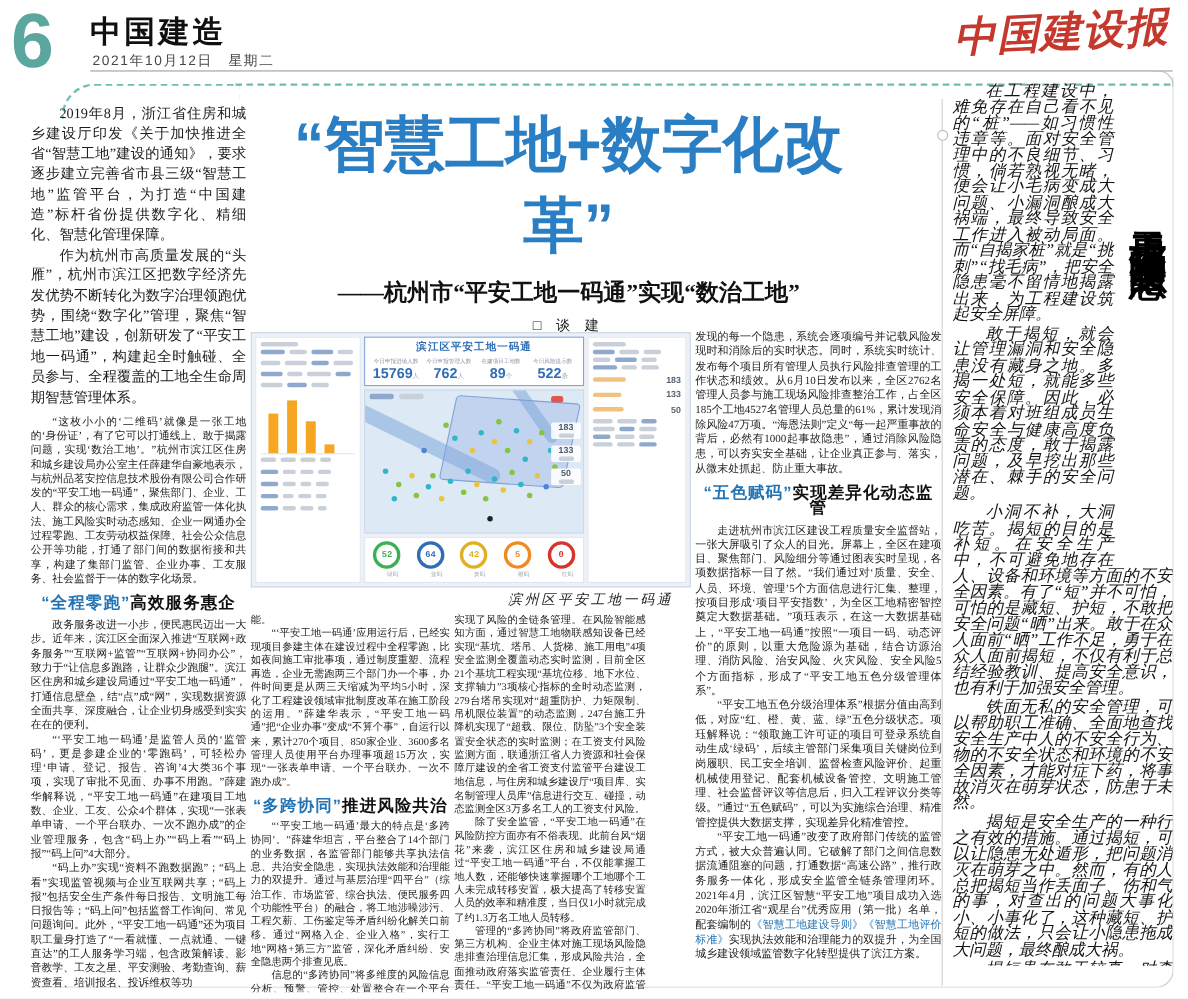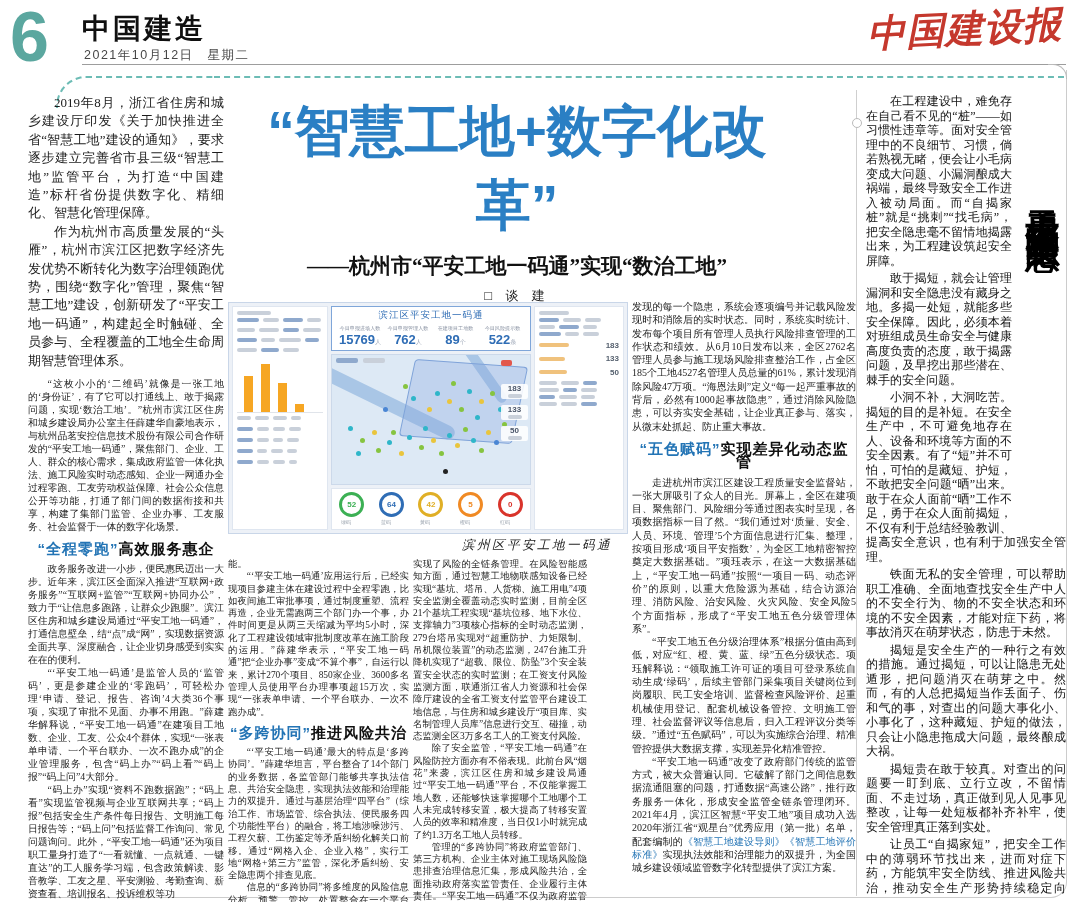--- a/index.html
+++ b/index.html
@@ -62,52 +62,52 @@
   .d-center{flex:1;display:flex;flex-direction:column;gap:3px;min-width:0;}
   .d-right{width:90px;padding:4px;}
   .skel{background:#c9d0da;height:4px;border-radius:2px;display:block;}
   .skel.b{background:#8fa9cd;}
   .skel.o{background:#f0c27d;}
   .skel-row{display:flex;gap:4px;margin:3px 0;align-items:center;}
   .bars{height:52px;display:flex;align-items:flex-end;gap:8px;padding:0 7px;
         border-bottom:1px solid #e0e4ea;margin-top:5px;}
   .bar{width:9px;}
   .d-head{background:#fff;border:1px solid #7fa6d9;padding:2px 4px 3px;}
-  .d-title{text-align:center;color:#2f6db5;font-weight:normal;font-size:9.5px;letter-spacing:1px;}
+  .d-title{text-align:center;color:#2f6db5;font-weight:bold;font-size:9.5px;letter-spacing:1px;}
   .d-stats{display:flex;margin-top:2px;}
   .d-stat{flex:1;text-align:center;}
   .d-stat .lab{font-size:6px;color:#8a93a3;white-space:nowrap;transform:scale(.85);}
   .d-stat .val{font-size:13px;font-weight:bold;color:#2f6db5;line-height:1.1;}
   .d-stat .unit{font-size:6px;color:#98a2b3;font-weight:normal;}
   .d-map{flex:1;position:relative;background:#dde9f5;border:1px solid #ccd9ea;overflow:hidden;}
   .river{position:absolute;background:#a9c6e6;border-radius:12px;}
   .poly{position:absolute;left:38%;top:6%;width:56%;height:58%;background:rgba(128,162,222,.30);
         border:1px solid #7fa3d9;transform:skew(-12deg,4deg);border-radius:4px;}
   .dot{position:absolute;width:5px;height:5px;border-radius:50%;}
   .badge-red{position:absolute;right:9%;top:4%;width:11px;height:6px;background:#e2574c;border-radius:2px;}
   .map-tabs{position:absolute;left:4px;top:3px;display:flex;gap:5px;z-index:3;}
   .map-stats{position:absolute;right:2px;top:22%;width:27px;display:flex;flex-direction:column;gap:6px;z-index:3;}
   .map-stat{background:rgba(255,255,255,.88);border-radius:2px;padding:1px 2px;text-align:center;}
   .map-stat .v{font-size:8px;font-weight:bold;color:#4a5568;line-height:1;}
   .d-gauges{height:40px;display:flex;align-items:center;justify-content:space-around;
             background:#fff;border:1px solid #dfe6f0;}
-  .gauge{text-align:left;}
+  .gauge{text-align:right;font-family:Liberation Mono, monospace;}
   .ring{width:19px;height:19px;border-radius:50%;border:3px solid;margin:0 auto;display:flex;
         align-items:center;justify-content:center;font-size:8px;font-weight:bold;}
   .glab{font-size:6px;color:#9aa3ae;margin-top:1px;transform:scale(.85);}
   .trow{display:flex;gap:4px;margin:3.5px 0;}
   .r-stat{display:flex;justify-content:space-between;align-items:center;margin:4.5px 0;}
   .r-stat .v{font-size:8px;font-weight:bold;color:#55606e;}
 
   #figure-caption{left:240px;top:537px;width:372px;text-align:right;font-style:italic;
                   font-size:12.5px;color:#222;letter-spacing:2.5px;}
 
   
-  #right-article{left:866px;top:94px;width:200px;height:802px;
-                 font-size:12px;line-height:14.5px;text-align:justify;color:#121212;overflow:hidden;}
+  #right-article{left:866px;top:76px;width:200px;height:802px;font-style:italic;
+                 font-size:15px;line-height:14.5px;text-align:justify;color:#121212;overflow:hidden;}
   #right-article p{margin:0 0 3px;text-indent:2em;}
   #title-spacer{float:right;width:54px;height:440px;}
   #vertical-title{left:1020px;top:184px;height:356px;writing-mode:vertical-rl;
                   font-family:"Liberation Sans",sans-serif;font-weight:900;font-size:34px;
                   color:#000;letter-spacing:3px;font-style:normal;}
 </style>
 </head>
 <body>
 
 <div class="abs" id="page-num">6</div>

